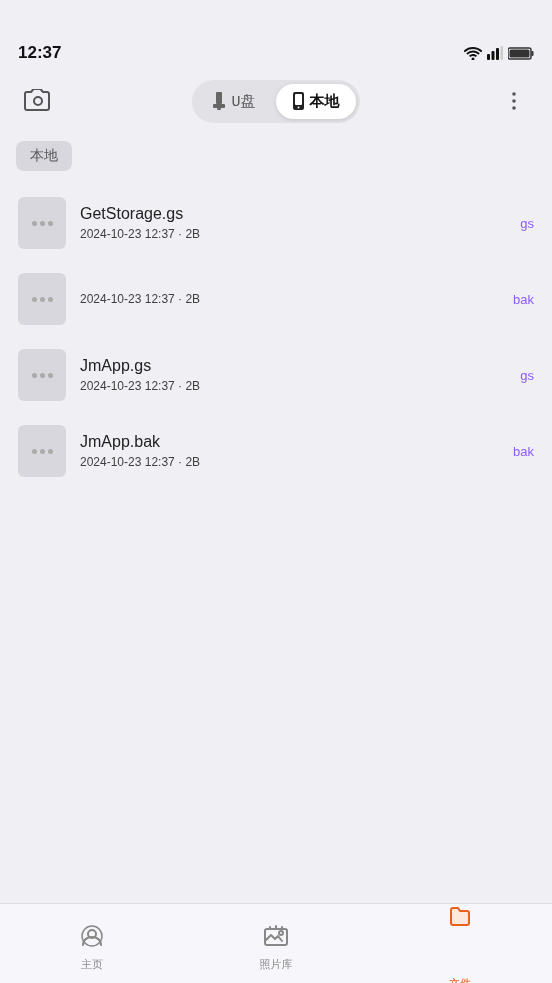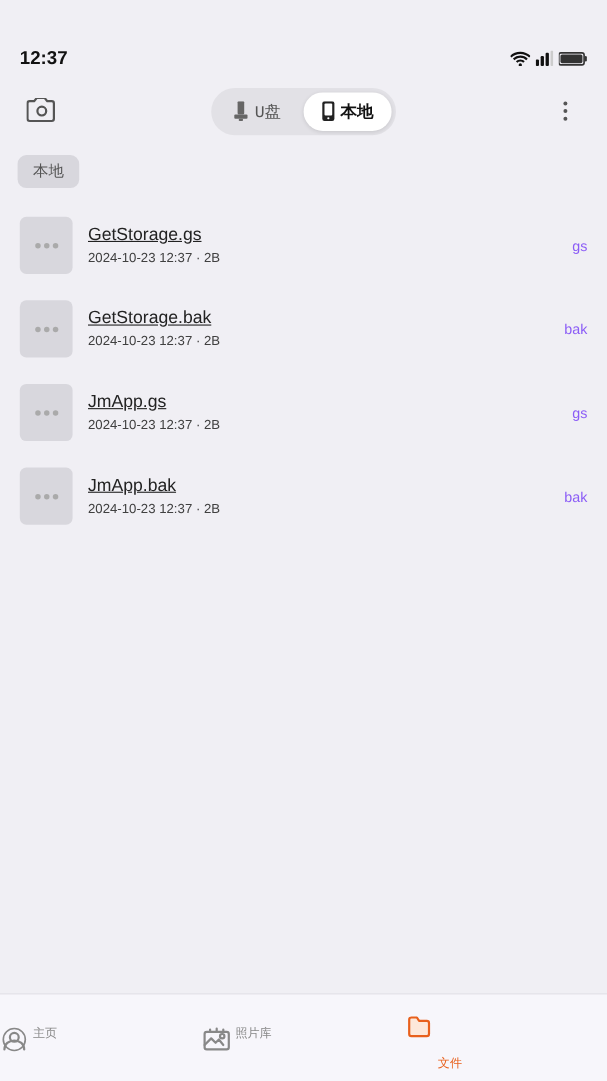--- a/index.html
+++ b/index.html
@@ -133,21 +133,20 @@
       border-radius: 50%;
     }
     .file-info {
       flex: 1;
     }
     .file-name {
       font-size: 16px;
       color: #222;
       font-weight: 500;
       margin-bottom: 4px;
-      text-decoration: underline;
     }
     .file-meta {
       font-size: 12px;
       color: #404040;
     }
     .file-ext {
       font-size: 13px;
       color: #8b5cf6;
       margin-left: auto;
       flex-shrink: 0;
@@ -161,22 +160,22 @@
       right: 0;
       height: 80px;
       background: #f7f6fb;
       border-top: 1px solid #e0dfe5;
       display: flex;
       align-items: center;
       justify-content: space-around;
     }
     .nav-item {
       display: flex;
-      flex-direction: row;
-      align-items: flex-start;
+      flex-direction: column;
+      align-items: center;
       gap: 4px;
       cursor: pointer;
       flex: 1;
       padding-top: 8px;
     }
     .nav-label {
       font-size: 11px;
       color: #888;
     }
     .nav-item.active .nav-label {
@@ -273,21 +272,20 @@
     </div>
     <div class="file-item">
       <div class="file-icon">
         <div class="file-icon-dots">
           <div class="dot"></div>
           <div class="dot"></div>
           <div class="dot"></div>
         </div>
       </div>
       <div class="file-info">
-        <div class="file-name">GetStorage.bak</div>
         <div class="file-meta">2024-10-23 12:37 · 2B</div>
       </div>
       <span class="file-ext">bak</span>
     </div>
     <div class="file-item">
       <div class="file-icon">
         <div class="file-icon-dots">
           <div class="dot"></div>
           <div class="dot"></div>
           <div class="dot"></div>

